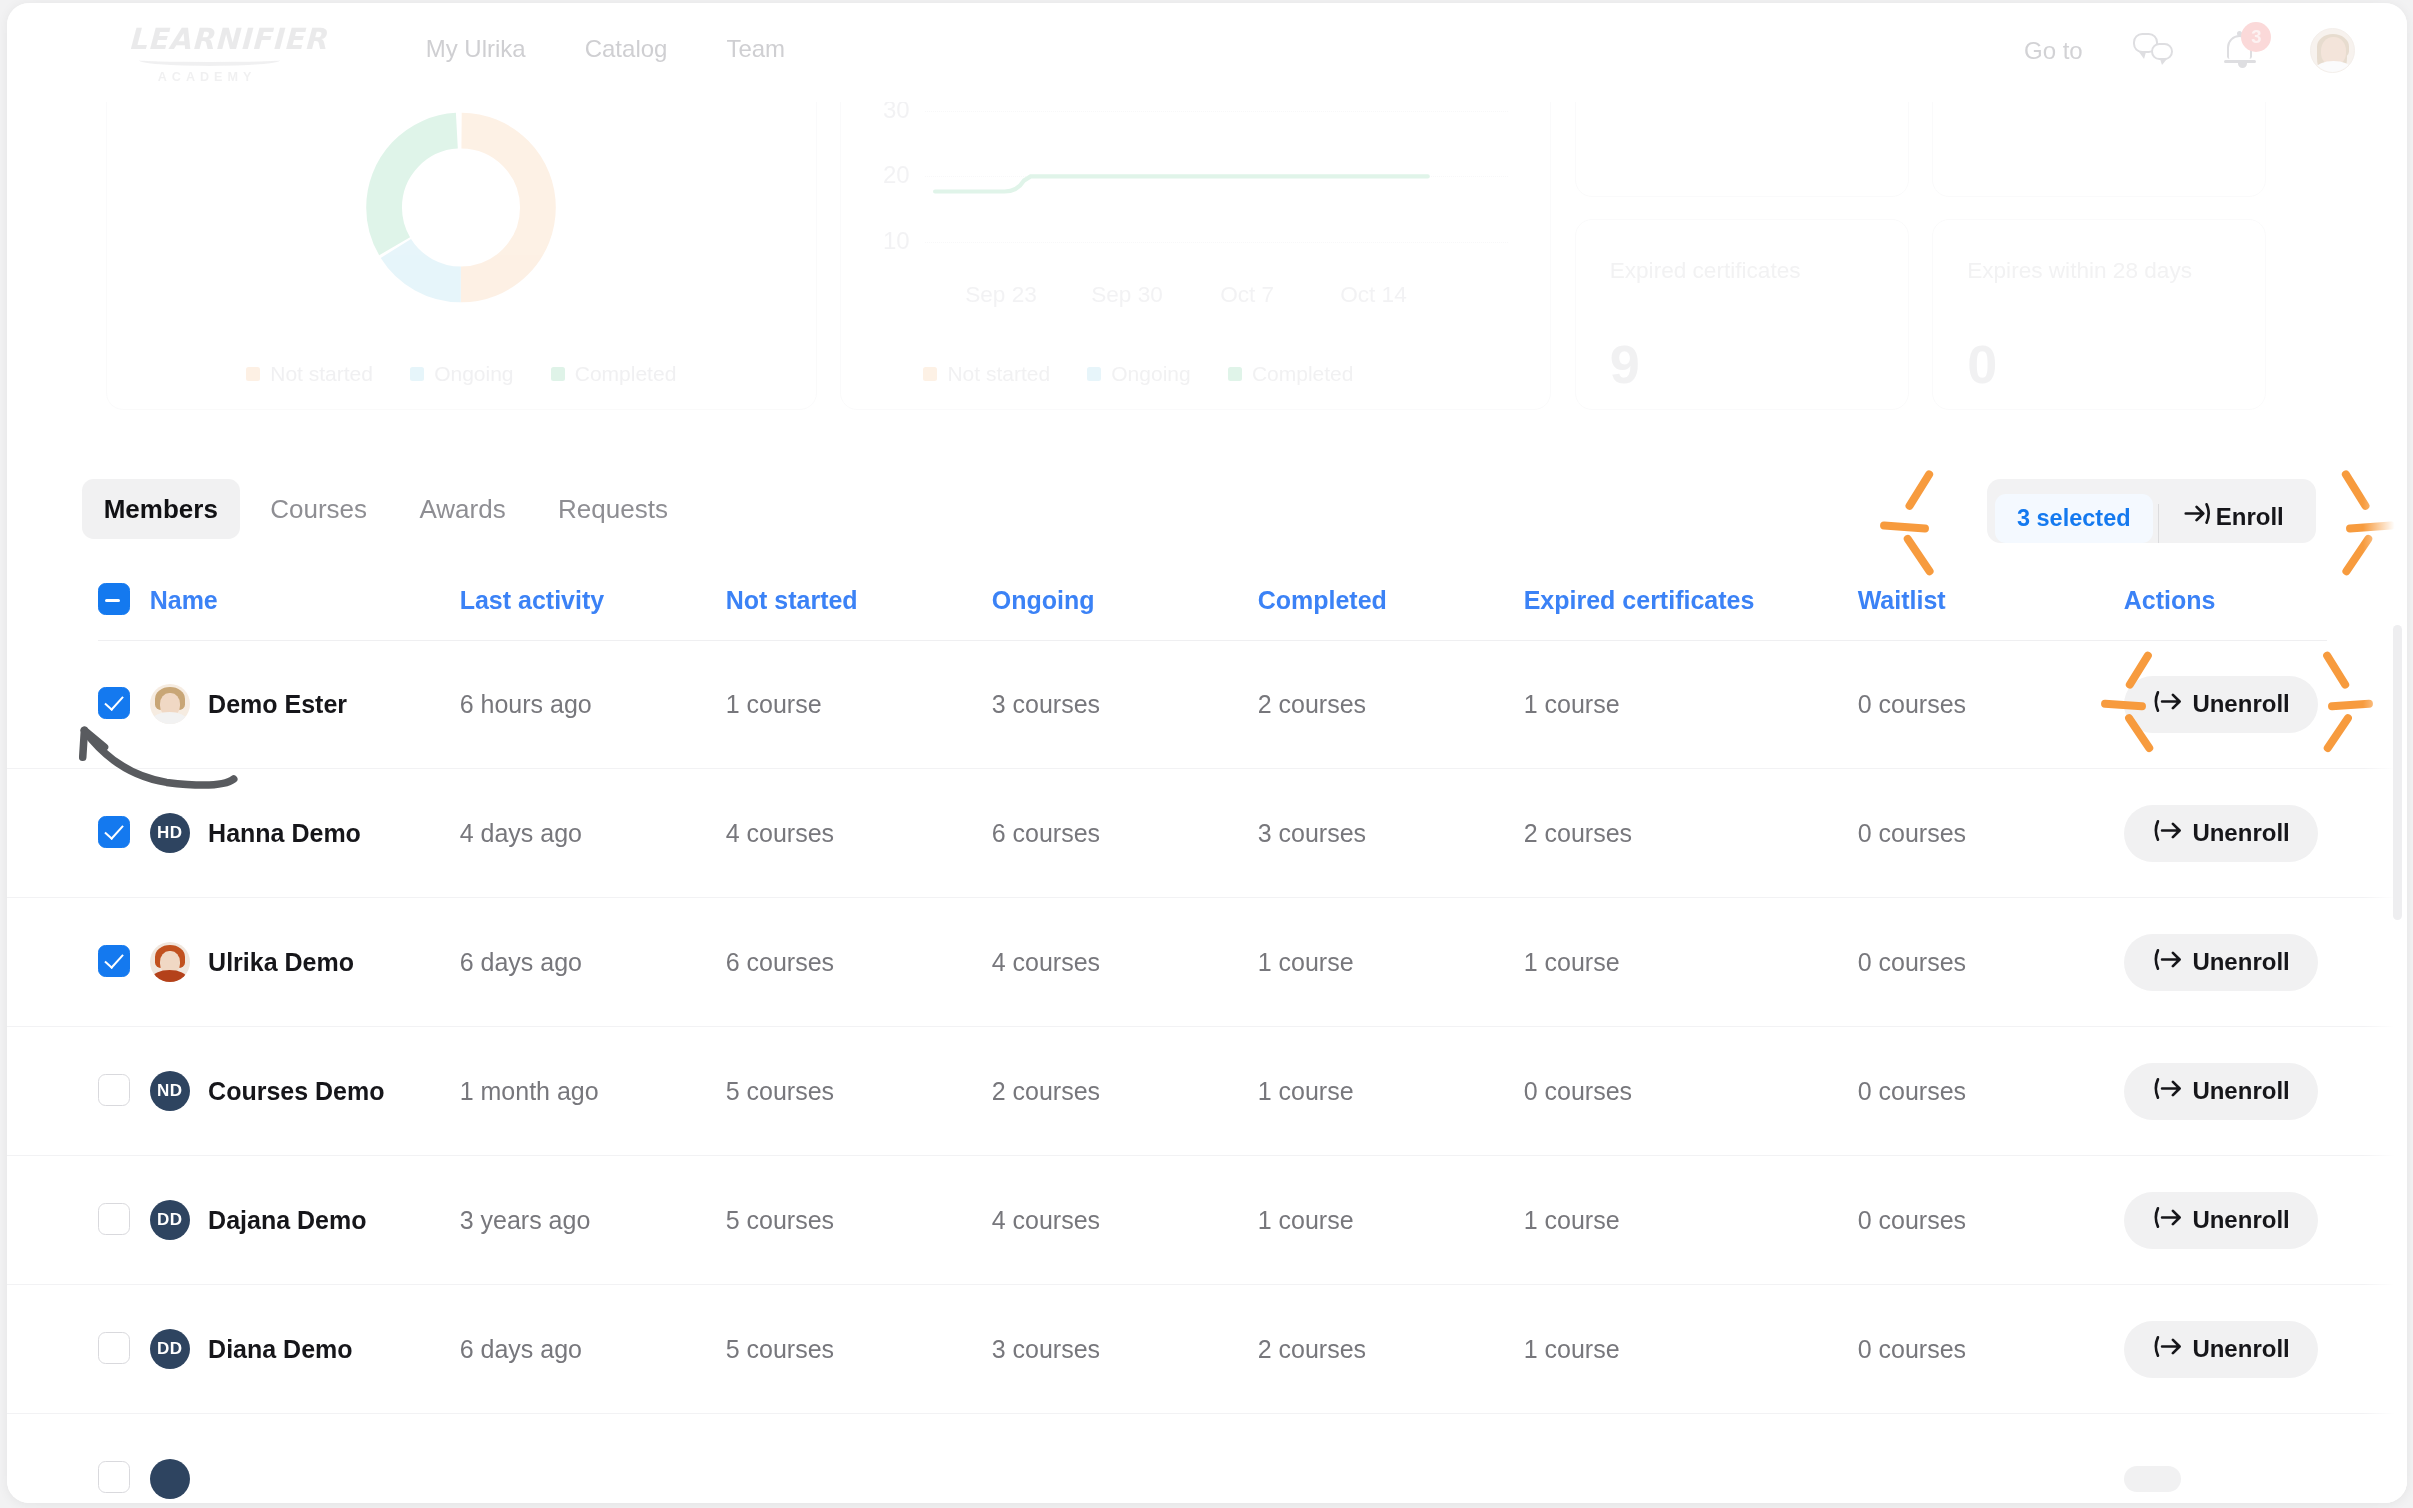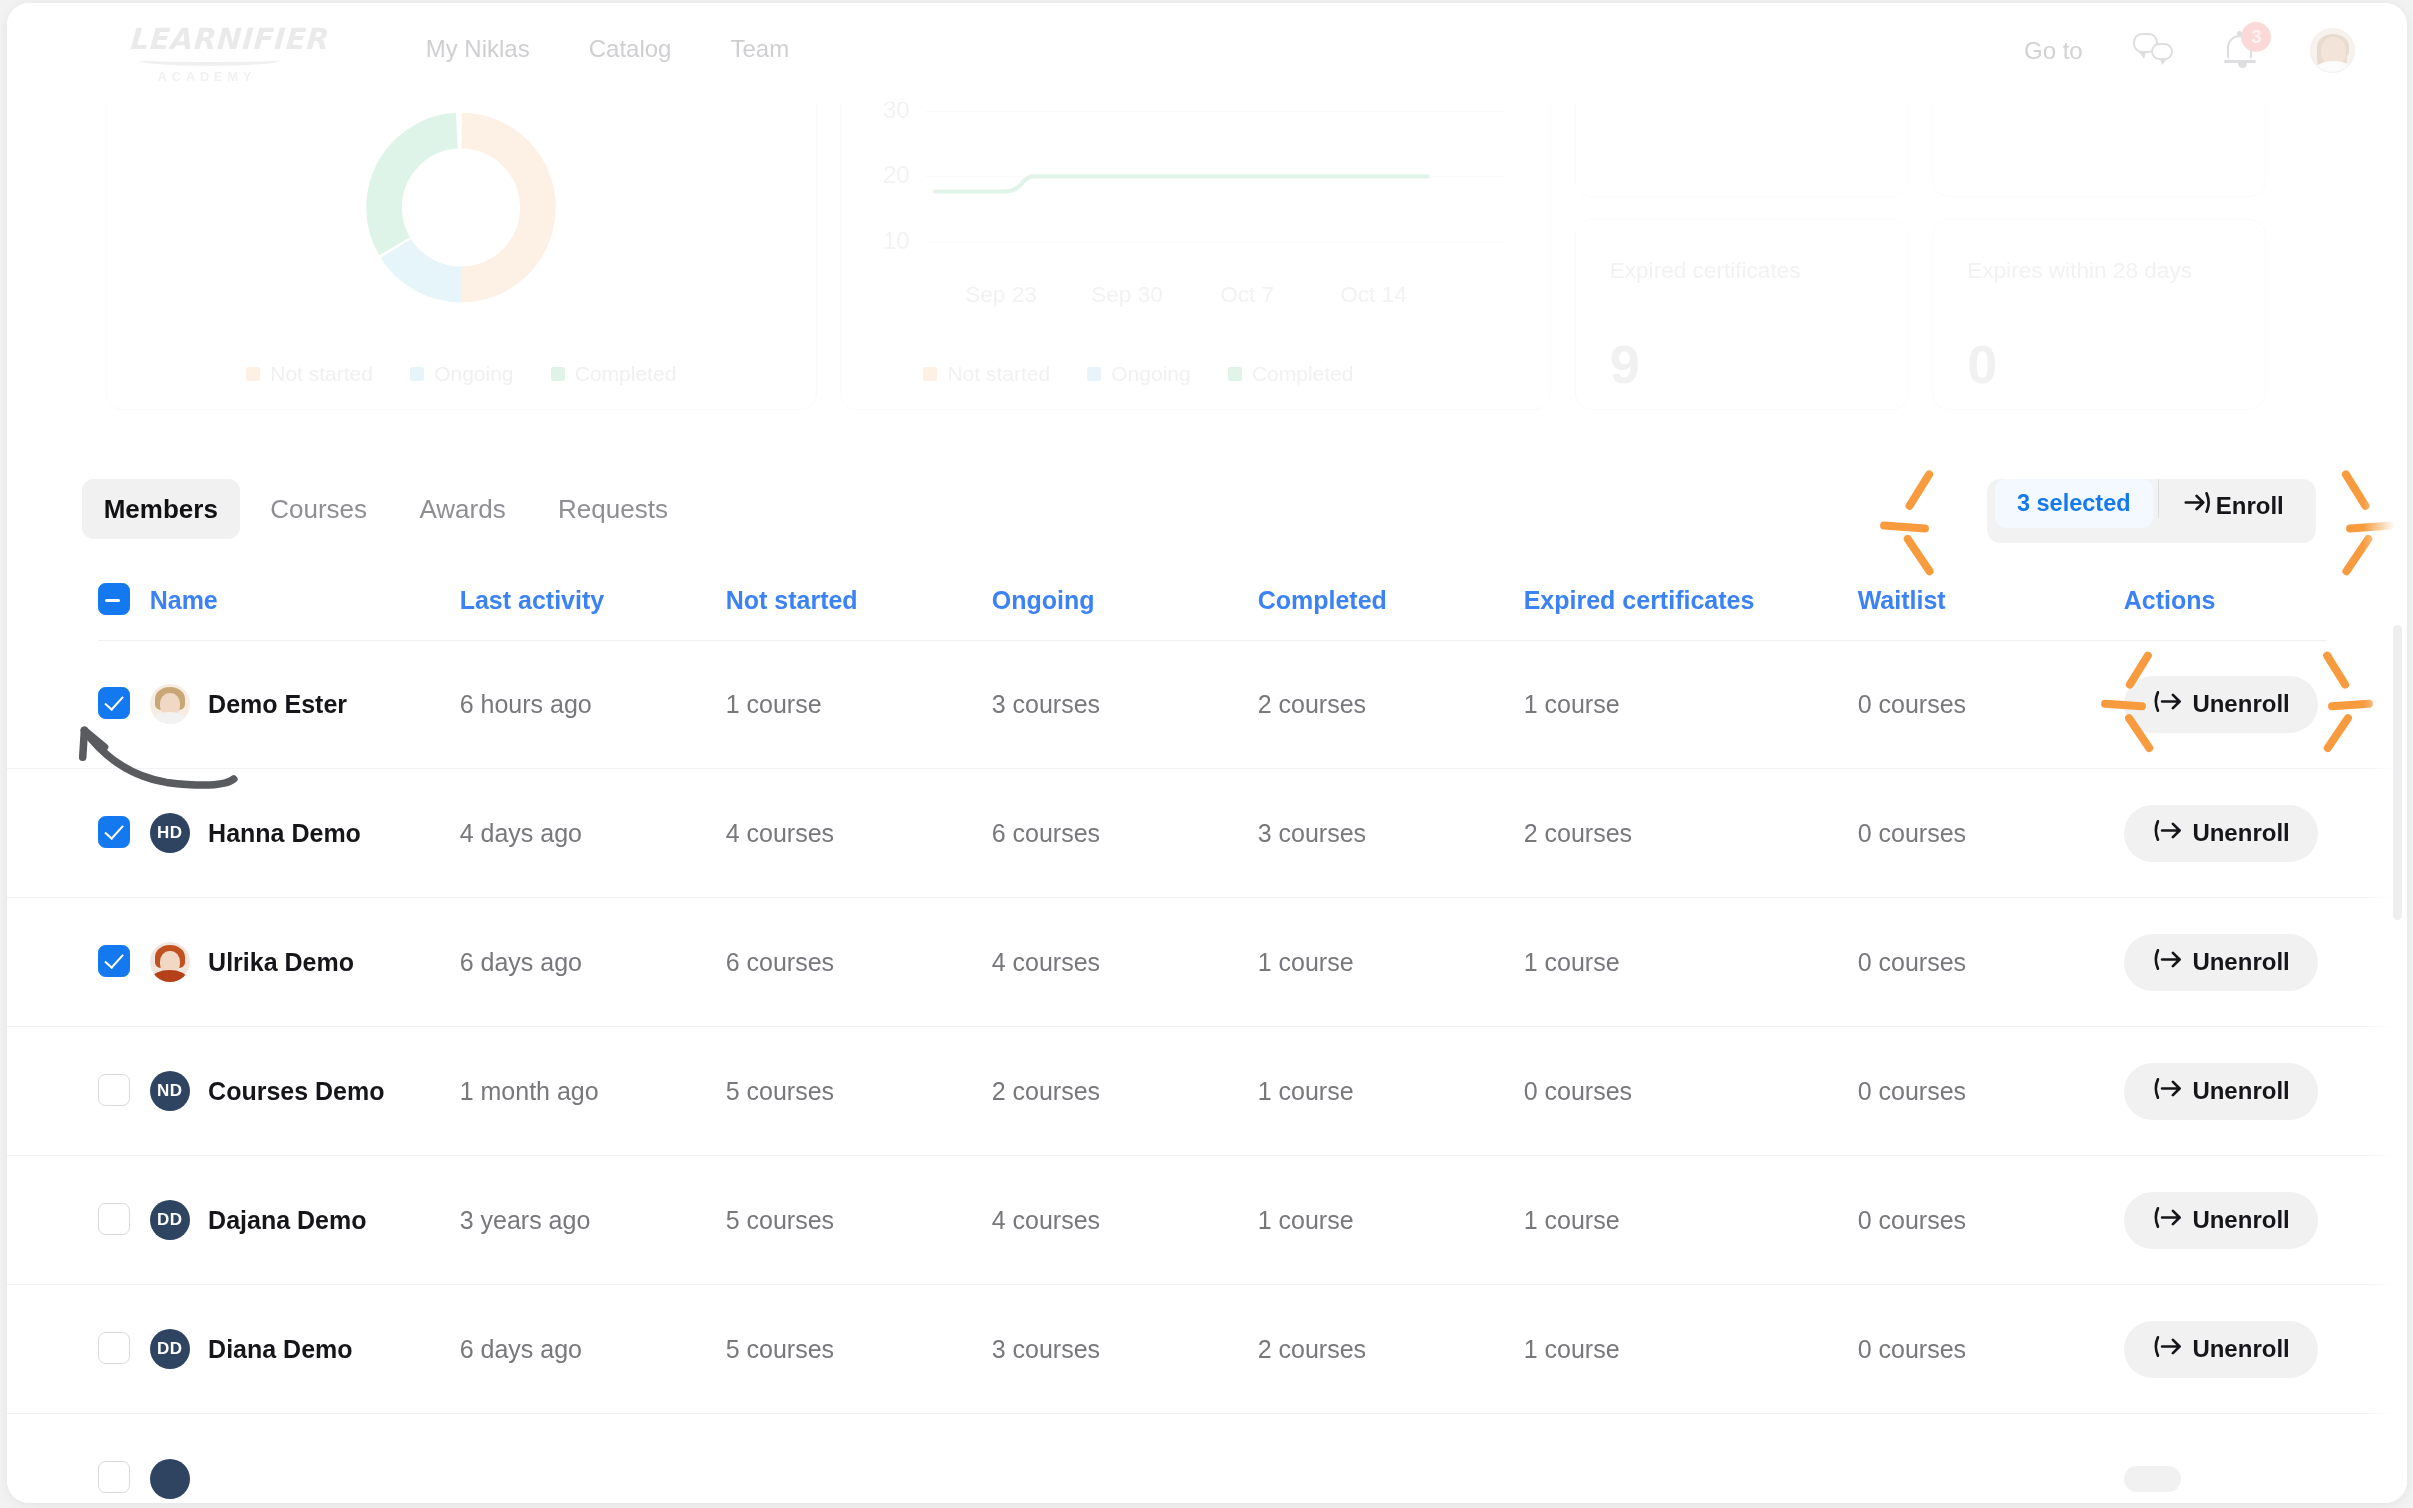--- a/index.html
+++ b/index.html
@@ -321,21 +321,21 @@
     background: #f1f1f2;
     color: #111114;
     font-weight: 700;
   }
 
   .enroll-group {
     position: absolute;
     right: 91px; top: 10px;
     height: 64px;
     display: flex;
-    align-items: flex-start;
+    align-items: flex-end;
     background: #f2f2f3;
     border-radius: 13.4px;
     padding: 0 3.4px;
   }
   .selected-pill {
     background: #f4f9ff;
     color: #1479ef;
     font-size: 23.5px;
     font-weight: 700;
     padding: 11px 22px;
@@ -528,21 +528,21 @@
 
     <div class="topbar">
 
       <div class="logo-wrap">
         <div class="logo-word">LEARNIFIER</div>
         <div class="logo-swoosh"></div>
         <div class="logo-sub">ACADEMY</div>
       </div>
 
       <div class="nav">
-        <a href="#">My Niklas</a>
+        <a href="#">My Ulrika</a>
         <a href="#">Catalog</a>
         <a href="#">Team</a>
       </div>
 
       <div class="topright">
         <span class="goto-link">Go to</span>
 
         <span class="icon-chat">
           <span class="b1"></span>
             <span class="b2"></span>

